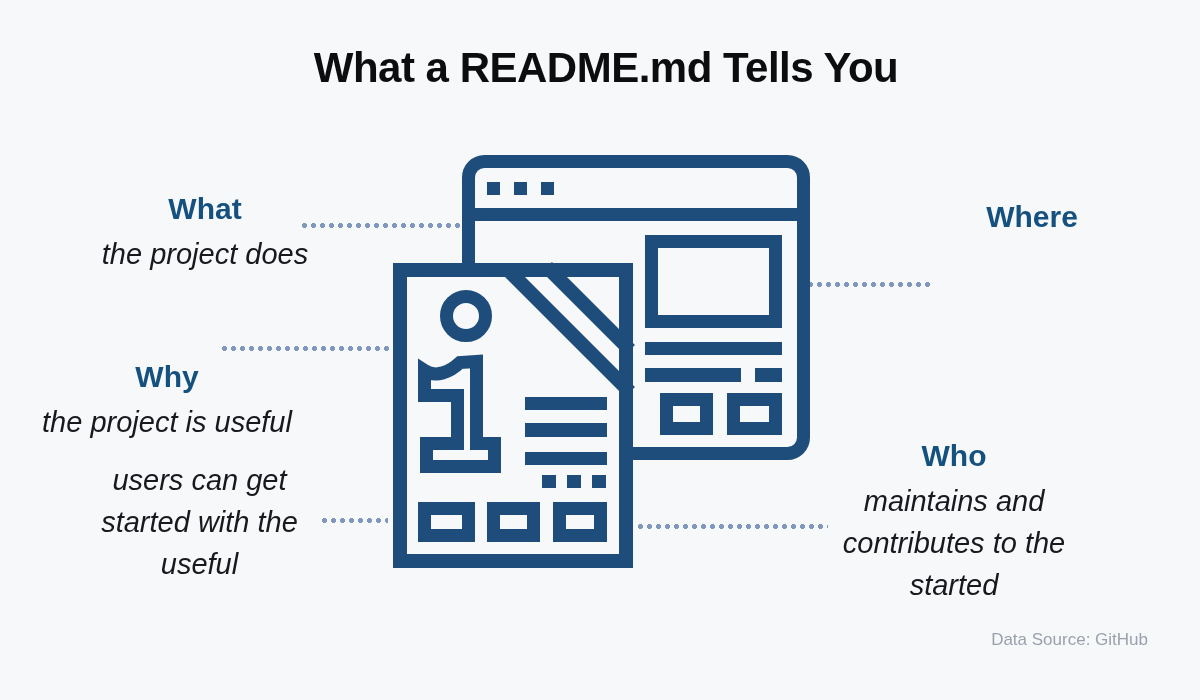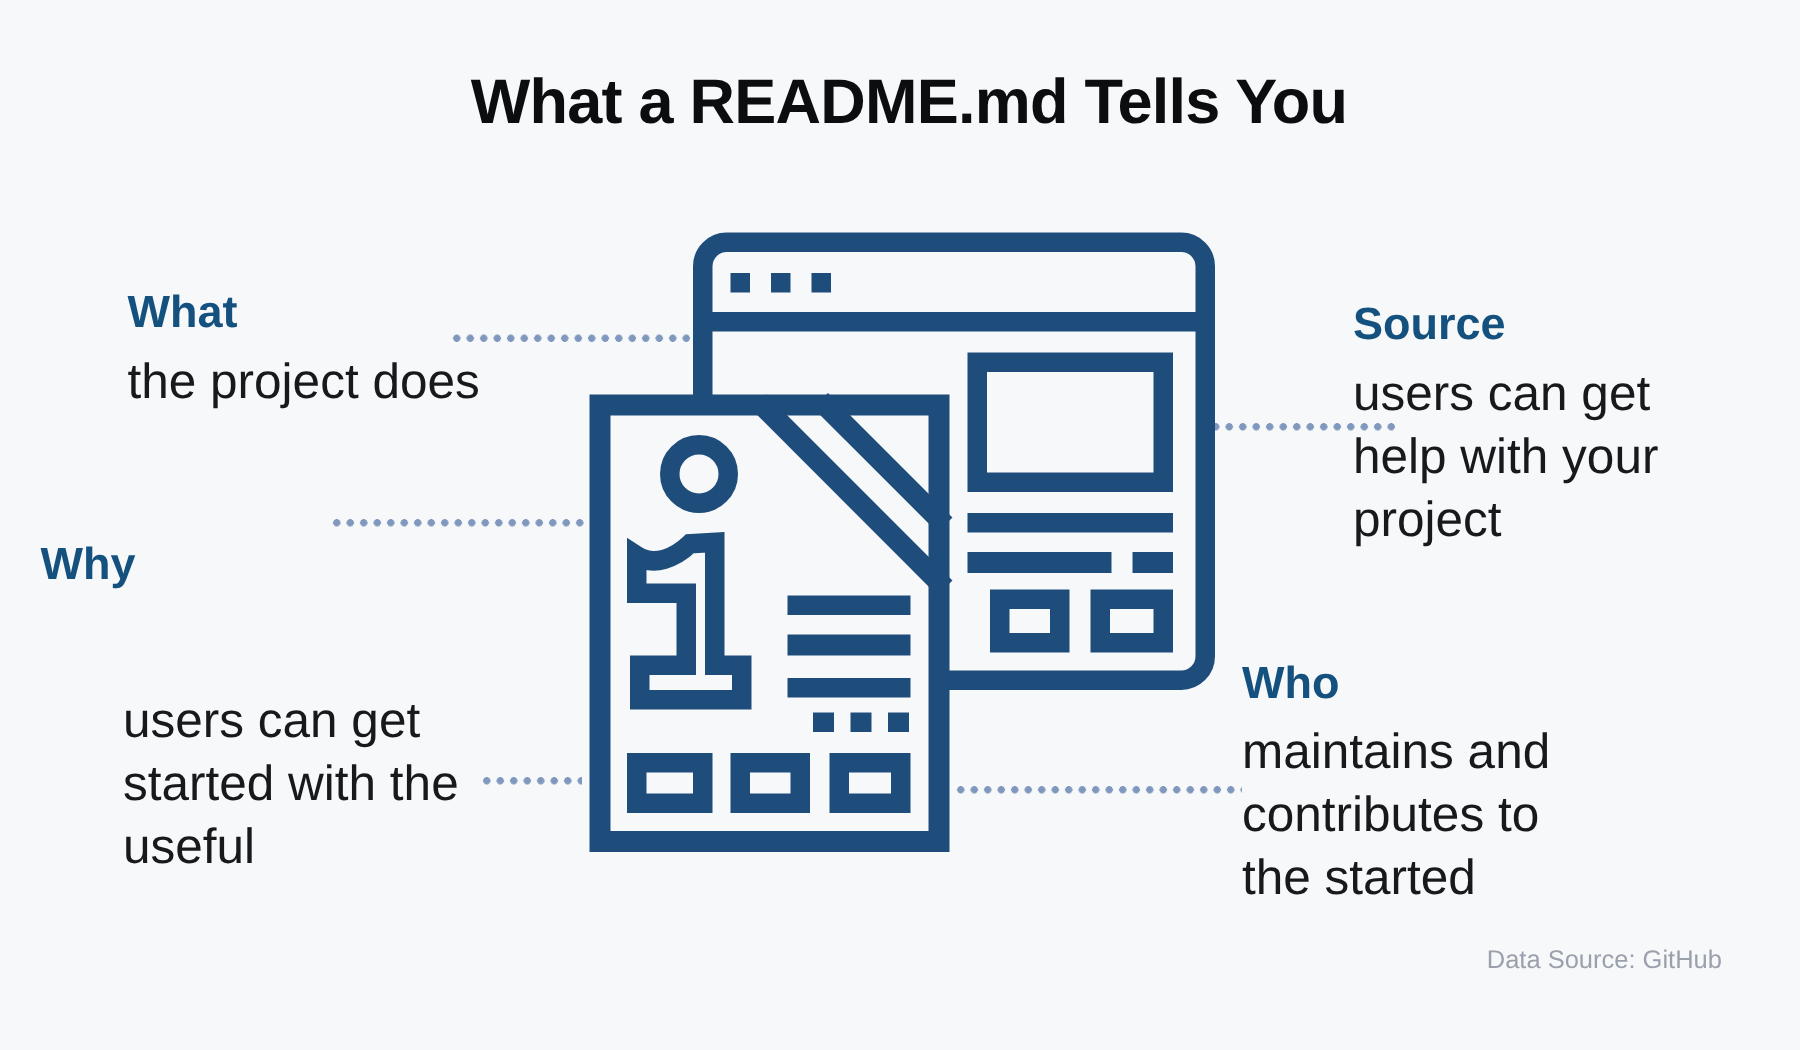--- a/index.html
+++ b/index.html
@@ -25,32 +25,33 @@
   }
   .title{
     position:absolute;
     left:12px;right:0;top:44px;
     text-align:center;
     font-size:42px;
     font-weight:800;
     letter-spacing:-0.5px;
     color:var(--title-text);
   }
-  .callout{position:absolute;}
+  .callout{position:absolute;text-align:center;}
   .co-heading{
     font-size:30px;
     font-weight:bold;
     line-height:34px;
     color:var(--heading-blue);
     margin-bottom:7px;
   }
   .co-body{
-    font-size:33px;
+    font-size:29px;
     line-height:42px;
     color:var(--body-text);
+    font-style:italic;
   }
   .callout-what{left:85px;top:192px;width:240px;}
   .callout-why{left:27px;top:324px;width:280px;margin-top:36px;}
   .callout-how{left:82px;top:459px;width:235px;}
   .callout-where{left:902px;top:200px;width:260px;}
   .callout-who{left:828px;top:439px;width:252px;}
   .dots{
     position:absolute;
     height:5px;
     background-image:radial-gradient(circle 2.4px at 4.5px 2.5px, var(--dot-color) 2.3px, transparent 2.5px);
@@ -85,29 +86,29 @@
 
   <h1 class="title">What a README.md Tells You</h1>
 
   <div class="callout callout-what">
     <div class="co-heading">What</div>
     <div class="co-body">the project does</div>
   </div>
 
   <div class="callout callout-why">
     <div class="co-heading">Why</div>
+    <div class="co-body">the project is useful</div>
   </div>
 
   <div class="callout callout-how">
     <div class="co-body">users can get started with the useful</div>
   </div>
 
   <div class="callout callout-where">
-    <div class="co-heading">Source</div>
-    <div class="co-body">users can get help with your project</div>
+    <div class="co-heading">Where</div>
   </div>
 
   <div class="callout callout-who">
     <div class="co-heading">Who</div>
     <div class="co-body">maintains and contributes to the started</div>
   </div>
 
   <div class="dots dots-what"></div>
   <div class="dots dots-why"></div>
   <div class="dots dots-how"></div>

